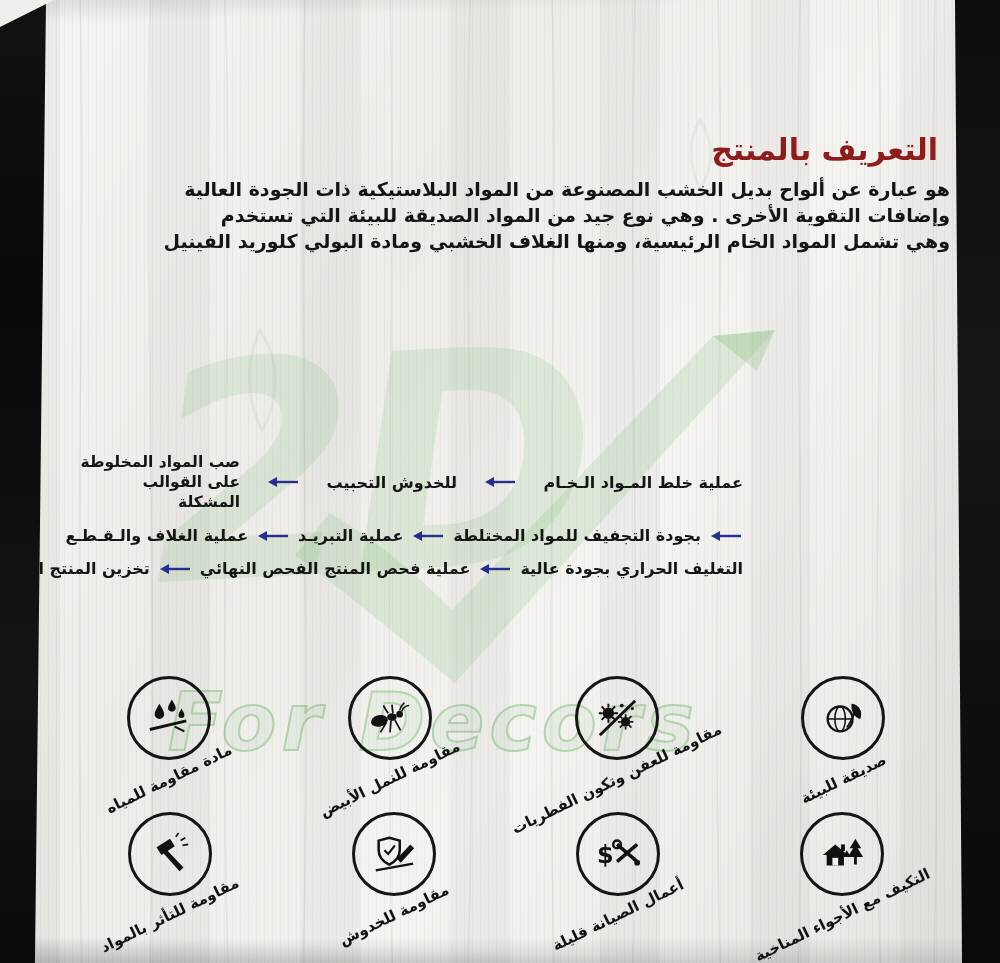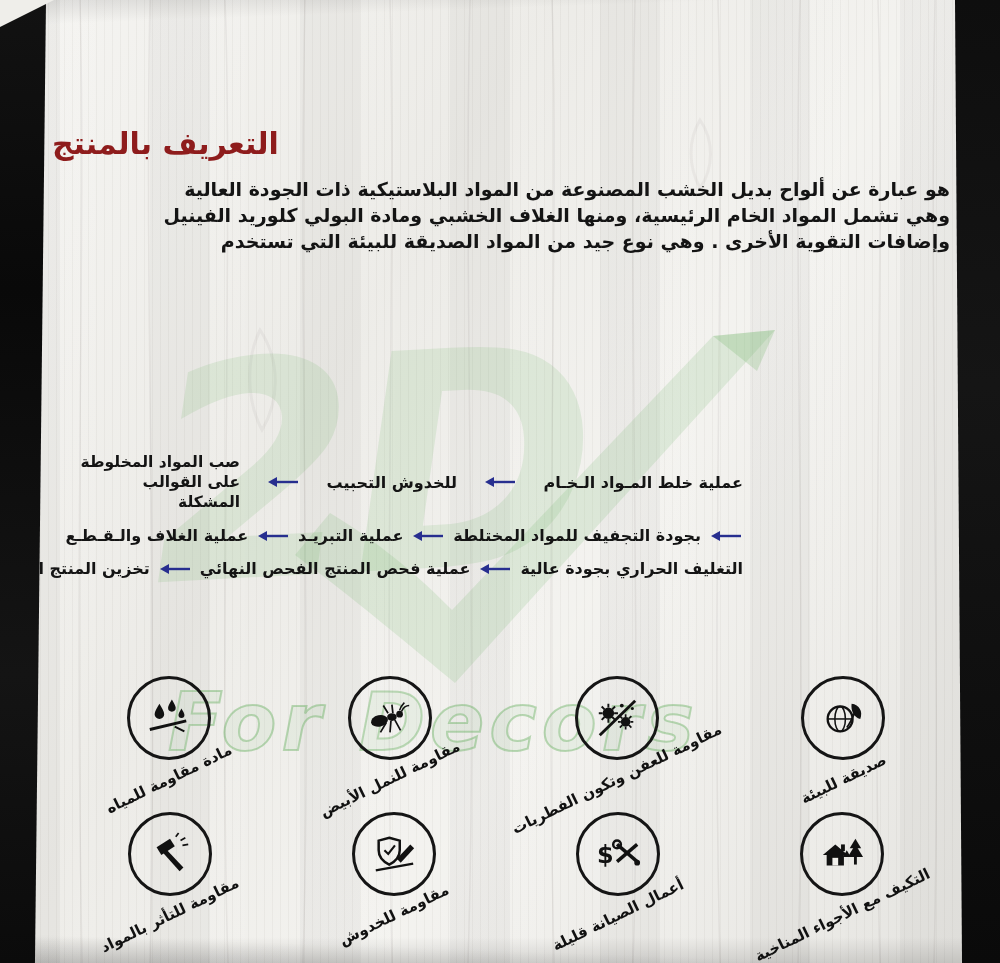--- a/index.html
+++ b/index.html
@@ -29,21 +29,21 @@
   .bottom-shade{position:absolute;left:0;right:0;bottom:0;height:26px;z-index:5;
     background:linear-gradient(0deg,rgba(0,0,0,0.12),rgba(0,0,0,0));}
   
   .wm-2d{position:absolute;left:150px;top:318px;font-size:300px;font-weight:bold;font-style:italic;
     color:rgba(88,168,78,0.13);line-height:1;letter-spacing:-10px;z-index:1;transform:rotate(-3deg);}
   .wm-swoosh{position:absolute;left:0;top:0;z-index:1;}
   .wm-text{position:absolute;left:168px;top:676px;font-size:80px;font-weight:bold;font-style:italic;
     letter-spacing:5px;color:rgba(88,168,78,0.07);-webkit-text-stroke:2px rgba(88,168,78,0.38);z-index:1;white-space:nowrap;}
   
   .content{position:absolute;inset:0;z-index:10;}
-  .section-title{position:absolute;left:46px;right:50px;text-align:left;margin:6px;
+  .section-title{position:absolute;left:46px;right:50px;text-align:right;margin:12px;
     font-size:30px;font-weight:bold;color:#8e1c1c;direction:rtl;}
   .title-definition{top:120px;}
   .title-manufacturing{top:398px;transform:translateX(-40px);}
   .intro{position:absolute;top:176px;left:46px;right:50px;direction:rtl;text-align:right;
     font-weight:bold;color:#141414;font-size:19px;line-height:26px;}
   .intro-line{white-space:nowrap;}
   
   .flow{position:absolute;top:452px;left:78px;width:665px;display:flex;flex-direction:column;gap:14px;}
   .flow-row{display:flex;direction:rtl;align-items:center;justify-content:space-between;gap:8px;}
   .step{font-size:16px;font-weight:bold;color:#141414;white-space:nowrap;text-align:right;}
@@ -95,22 +95,22 @@
   <div class="wm-text">For Decors</div>
 
   <div class="bottom-shade"></div>
 
   <div class="content">
 
     <h1 class="section-title title-definition">التعريف بالمنتج</h1>
 
     <div class="intro">
       <div class="intro-line">هو عبارة عن ألواح بديل الخشب المصنوعة من المواد البلاستيكية ذات الجودة العالية</div>
+      <div class="intro-line">وإضافات التقوية الأخرى . وهي نوع جيد من المواد الصديقة للبيئة التي تستخدم</div>
       <div class="intro-line">وهي تشمل المواد الخام الرئيسية، ومنها الغلاف الخشبي ومادة البولي كلوريد الفينيل</div>
-      <div class="intro-line">وإضافات التقوية الأخرى . وهي نوع جيد من المواد الصديقة للبيئة التي تستخدم</div>
     </div>
 
 
     <div class="flow">
 
       <div class="flow-row">
         <span class="step">عملية خلط المـواد الـخـام</span>
         <svg class="arrow-icon" width="34" height="12" viewBox="0 0 34 12">
             <line x1="32" y1="6" x2="6" y2="6" stroke="#272e8f" stroke-width="2.4"></line>
             <path d="M11 1 L2 6 L11 11 Z" fill="#272e8f"></path>

